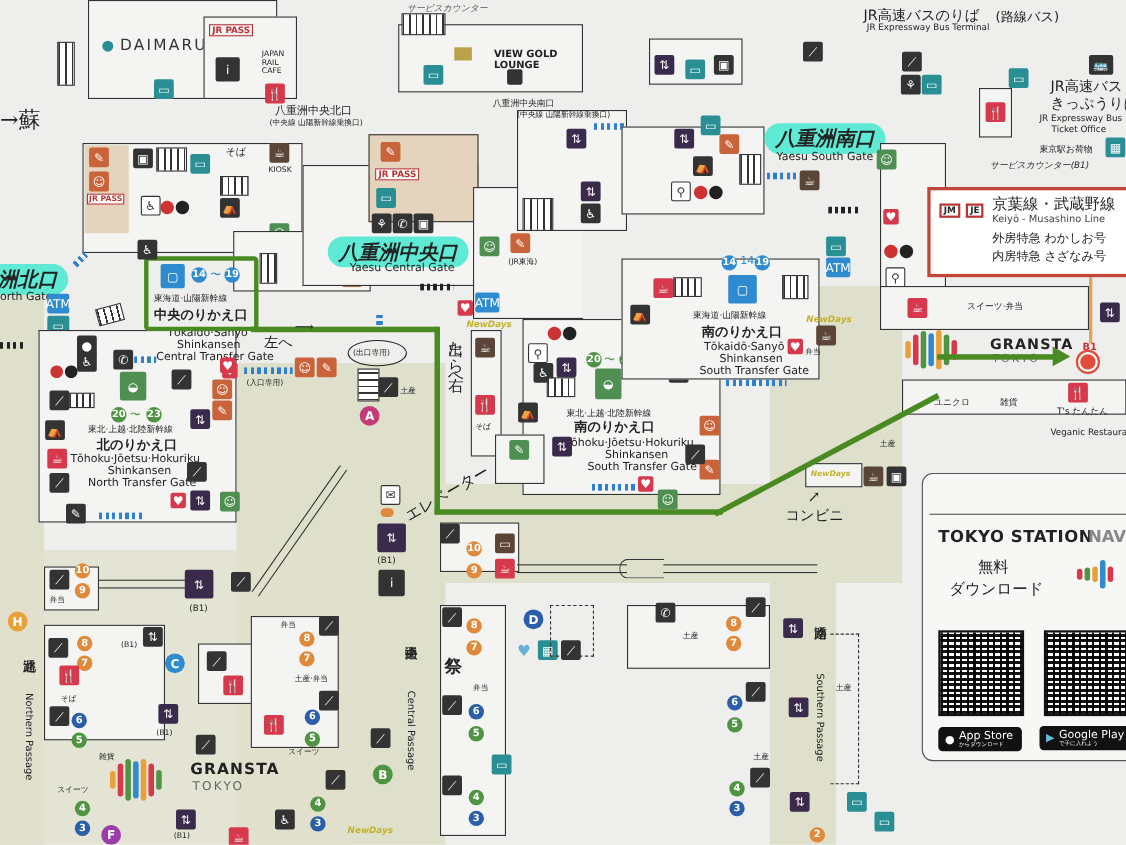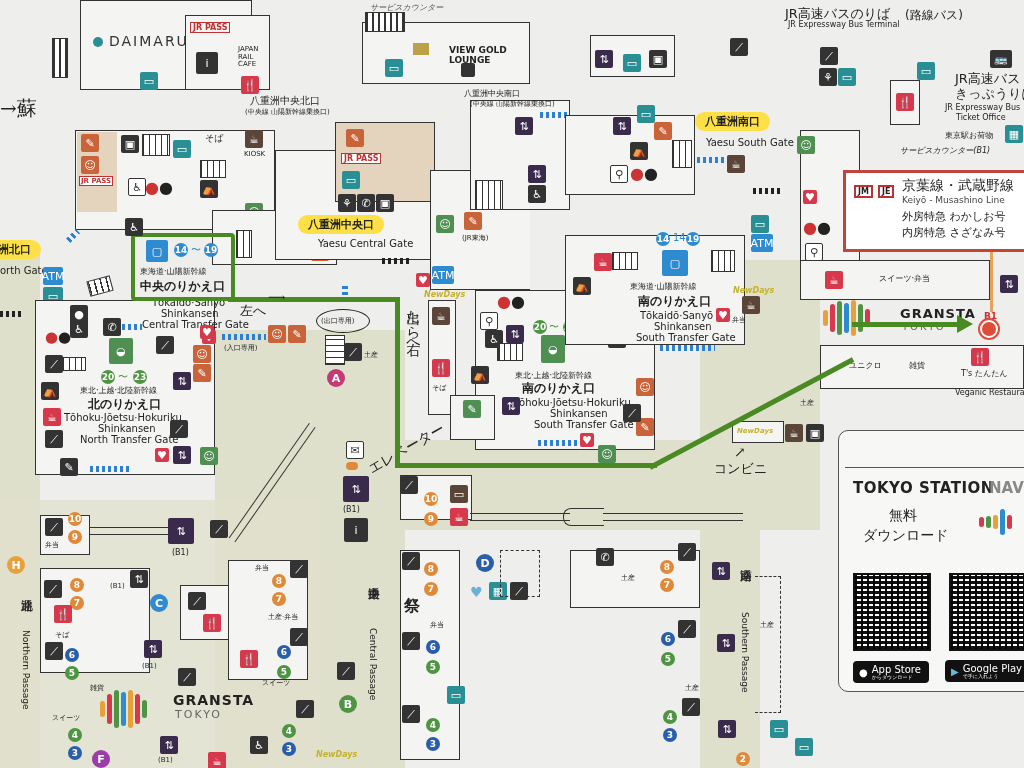--- a/index.html
+++ b/index.html
@@ -2,21 +2,21 @@
 <html><head>
 <meta charset="utf-8">
 <style>
   html,body{margin:0;padding:0;}
   body{width:1024px;height:768px;overflow:hidden;background:#eeeeec;font-family:"DejaVu Sans","Liberation Sans",sans-serif;position:relative;color:#222;}
   .map{position:absolute;left:0;top:0;width:1024px;height:768px;}
   .abs{position:absolute;}
   .room{position:absolute;background:#f4f4f2;border:1.5px solid #333;box-sizing:border-box;}
   .beige{background:#e4d3bd;}
   .concourse{position:absolute;background:#dfe0cc;}
-  .gate-pill{position:absolute;background:#fde047;border-radius:14px;padding:2px 10px;font-weight:bold;font-size:11px;color:#222;white-space:nowrap;}
+  .gate-pill{position:absolute;background:#5eead4;border-radius:14px;padding:2px 10px;font-weight:bold;font-size:18px;color:#222;white-space:nowrap;font-style:italic;}
   .gate-en{position:absolute;font-size:10px;color:#222;white-space:nowrap;}
   .label{position:absolute;font-size:11px;color:#222;white-space:nowrap;}
   .small{font-size:8px;}
   .tiny{font-size:7px;}
   .bold{font-weight:bold;}
   .icon{position:absolute;width:18px;height:18px;border-radius:2px;display:flex;align-items:center;justify-content:center;font-size:11px;color:#fff;box-sizing:border-box;}
   .i-teal{background:#2a8f94;}
   .i-dark{background:#333;}
   .i-purple{background:#3a2a4c;}
   .i-red{background:#d5394b;}
@@ -202,21 +202,21 @@
   <span class="ticketgate" style="left:340px;top:288px;width:10px;transform:rotate(90deg);"></span>
   <span class="abs" style="left:316px;top:309px;width:52px;height:22px;border:1.5px solid #222;border-radius:50%;"></span>
   <span class="label tiny" style="left:321px;top:316px;">(出口専用)</span>
   <span class="stairs" style="left:325px;top:335px;width:20px;height:30px;background:repeating-linear-gradient(0deg,#333 0 1.5px,#fff 1.5px 6px);"></span>
   <span class="icon i-dark" style="left:344px;top:343px;">⟋</span>
   <span class="label tiny" style="left:364px;top:350px;">土産</span>
   <span class="pin" style="left:327px;top:369px;background:#c23a78;">A</span>
 
   <div class="room" style="left:430px;top:170px;width:100px;height:120px;border-right:none;"></div>
   <div class="room" style="left:470px;top:100px;width:100px;height:110px;"></div>
-  <span class="label small" style="left:464px;top:88px;">八重洲中央南口</span>
+  <span class="label small" style="left:448px;top:88px;">八重洲中央南口</span>
   <span class="label tiny" style="left:470px;top:99px;">(中央線 山陽新幹線乗換口)</span>
   <span class="ticketgate" style="left:540px;top:112px;width:28px;"></span>
   <span class="icon i-purple" style="left:515px;top:117px;">⇅</span>
   <span class="icon i-purple" style="left:528px;top:165px;">⇅</span>
   <span class="icon i-dark" style="left:528px;top:185px;">♿</span>
   <span class="stairs" style="left:475px;top:180px;width:28px;height:30px;"></span>
   <span class="icon i-green" style="left:436px;top:215px;">☺</span>
   <span class="icon i-orange" style="left:464px;top:212px;">✎</span>
   <span class="label tiny" style="left:462px;top:233px;">(JR東海)</span>
   <span class="icon i-blue" style="left:432px;top:266px;width:22px;">ATM</span>
@@ -319,21 +319,21 @@
     <span class="gbar" style="height:34px;background:#4f9442;"></span>
     <span class="gbar" style="height:30px;background:#2f8bd0;"></span>
     <span class="gbar" style="height:36px;background:#e8a13a;"></span>
     <span class="gbar" style="height:28px;background:#4f9442;"></span>
     <span class="gbar" style="height:18px;background:#d5394b;"></span>
   </div>
   <span class="label bold" style="left:900px;top:306px;font-size:13px;letter-spacing:1px;">GRANSTA</span>
   <span class="label" style="left:902px;top:321px;font-size:10px;color:#666;letter-spacing:2px;">TOKYO</span>
   <span class="label bold" style="left:984px;top:311px;font-size:9px;color:#c33;">B1</span>
   <span class="pin" style="left:980px;top:320px;background:#e04b3a;border:2px solid #fff;box-shadow:0 0 0 2px #e04b3a;width:14px;height:14px;"></span>
-  <div class="room" style="left:820px;top:345px;width:204px;height:44px;">
+  <div class="room" style="left:820px;top:345px;width:204px;height:32px;">
     <span class="label small" style="left:28px;top:14px;">ユニクロ</span>
     <span class="label small" style="left:88px;top:14px;">雑貨</span>
     <span class="icon i-red" style="left:150px;top:2px;">🍴</span>
     <span class="label small" style="left:140px;top:22px;">T's たんたん</span>
   </div>
   <span class="label small" style="left:955px;top:388px;">Veganic Restaura</span>
   <span class="label tiny" style="left:800px;top:398px;">土産</span>
 
   <div class="room" style="left:732px;top:421px;width:52px;height:22px;">
     <span class="label tiny" style="left:4px;top:5px;color:#c4b22c;font-style:italic;font-weight:bold;">NewDays</span>

